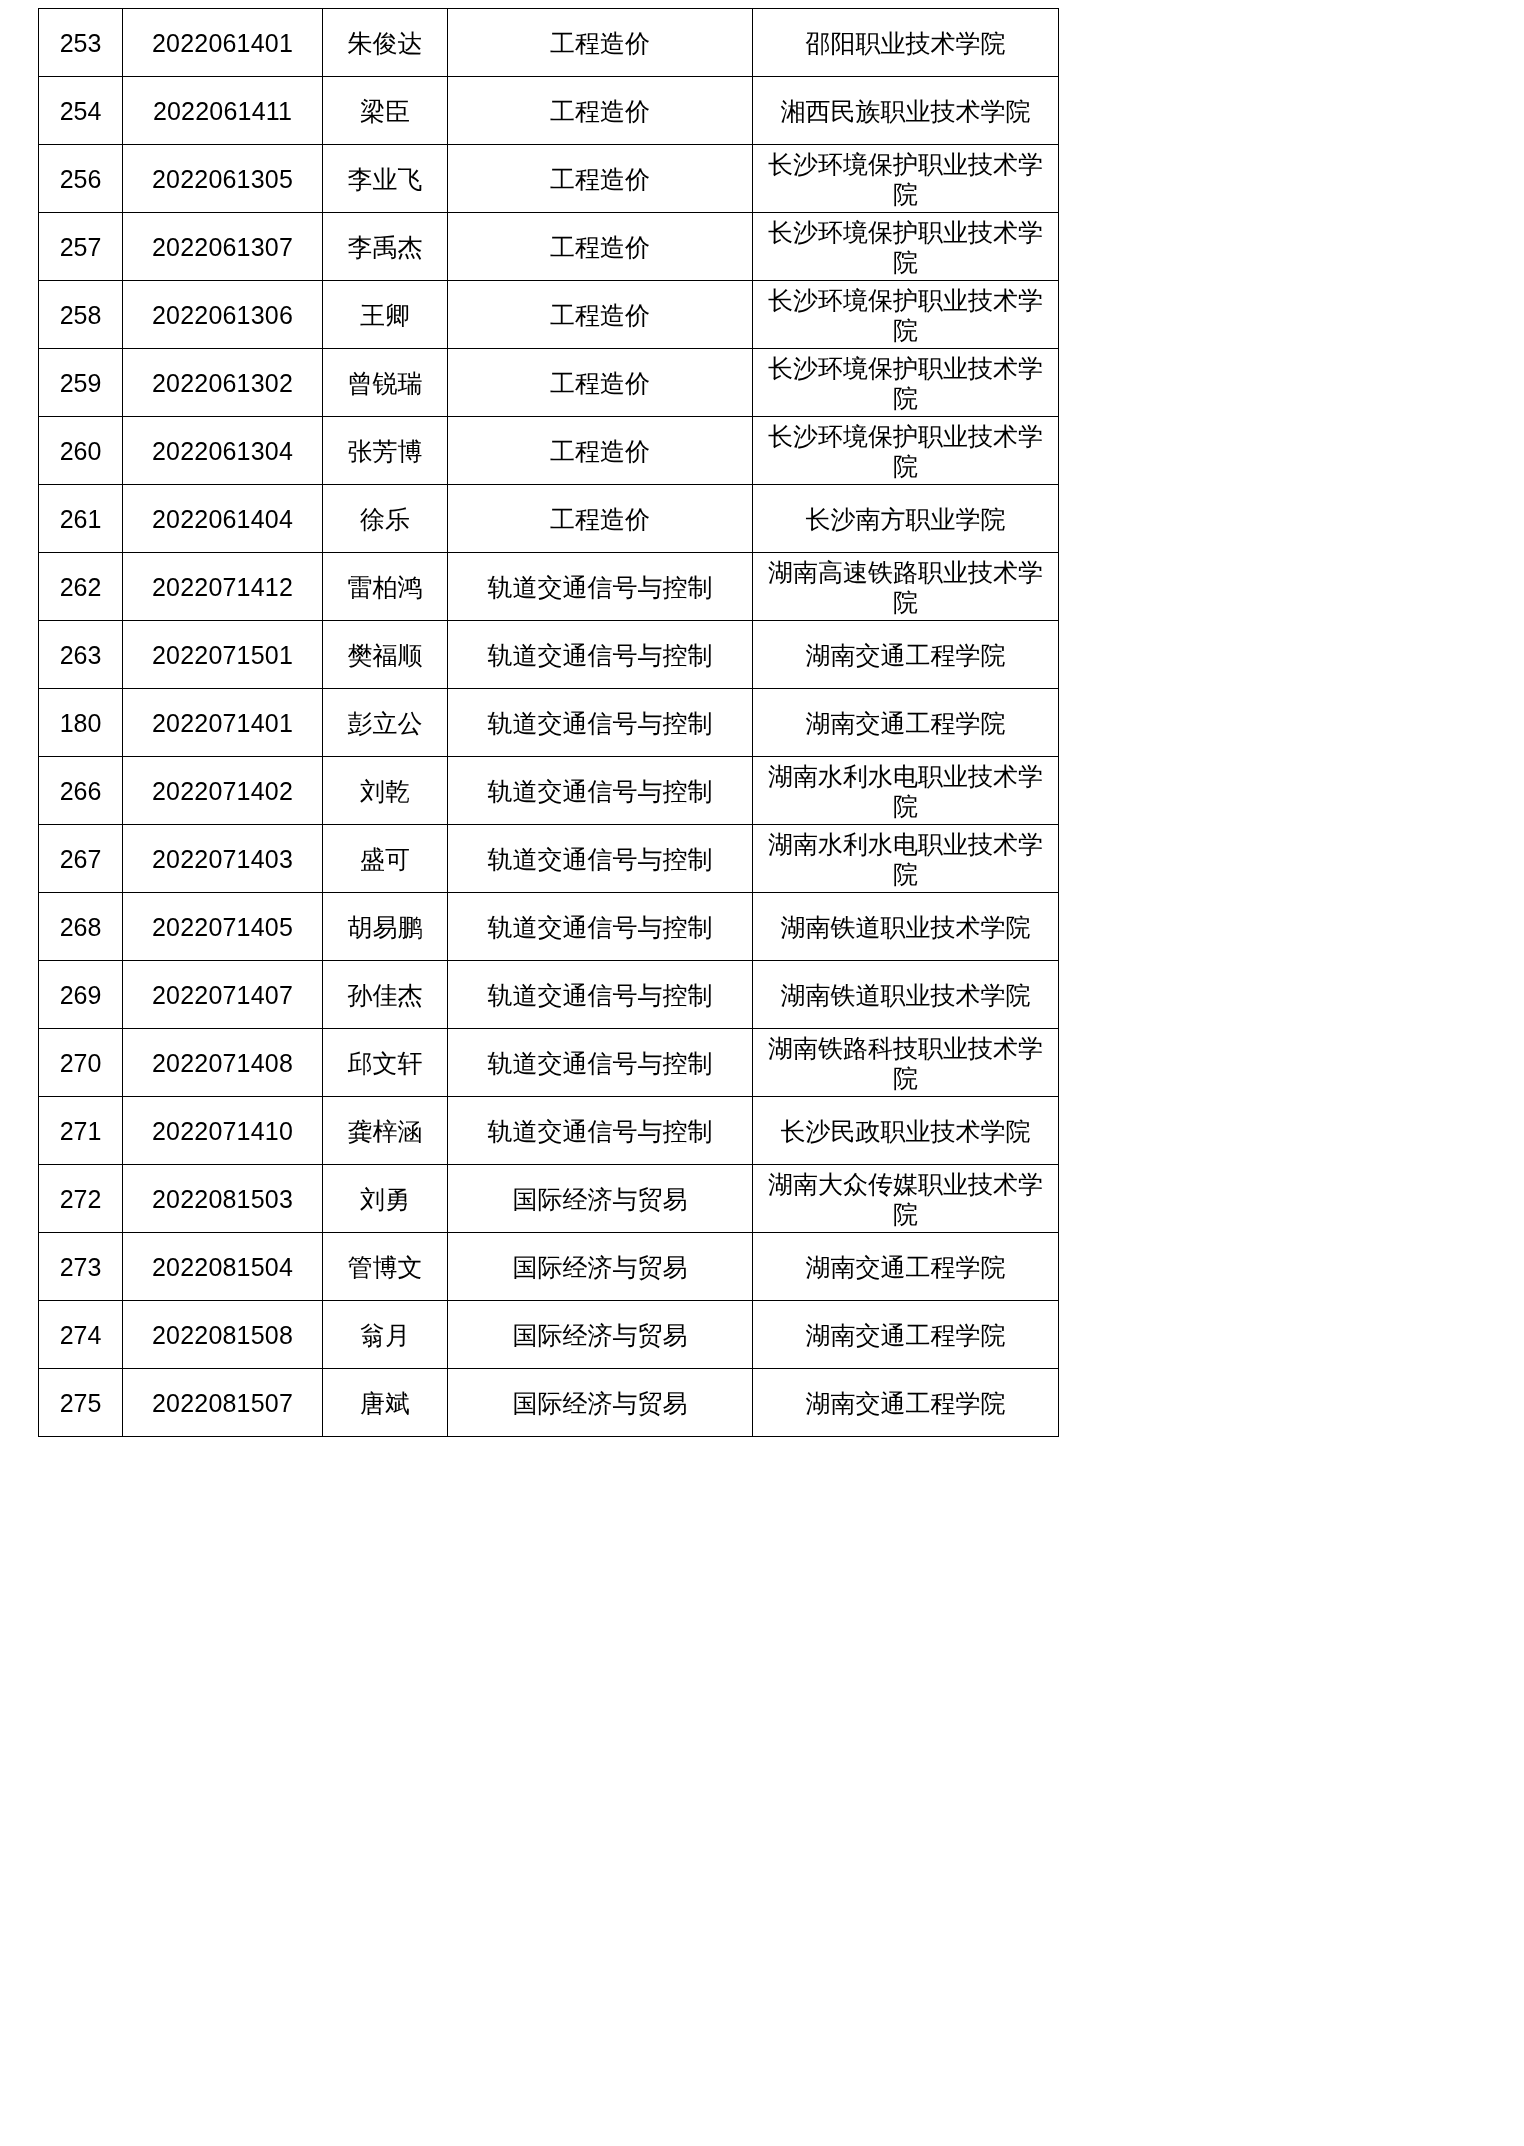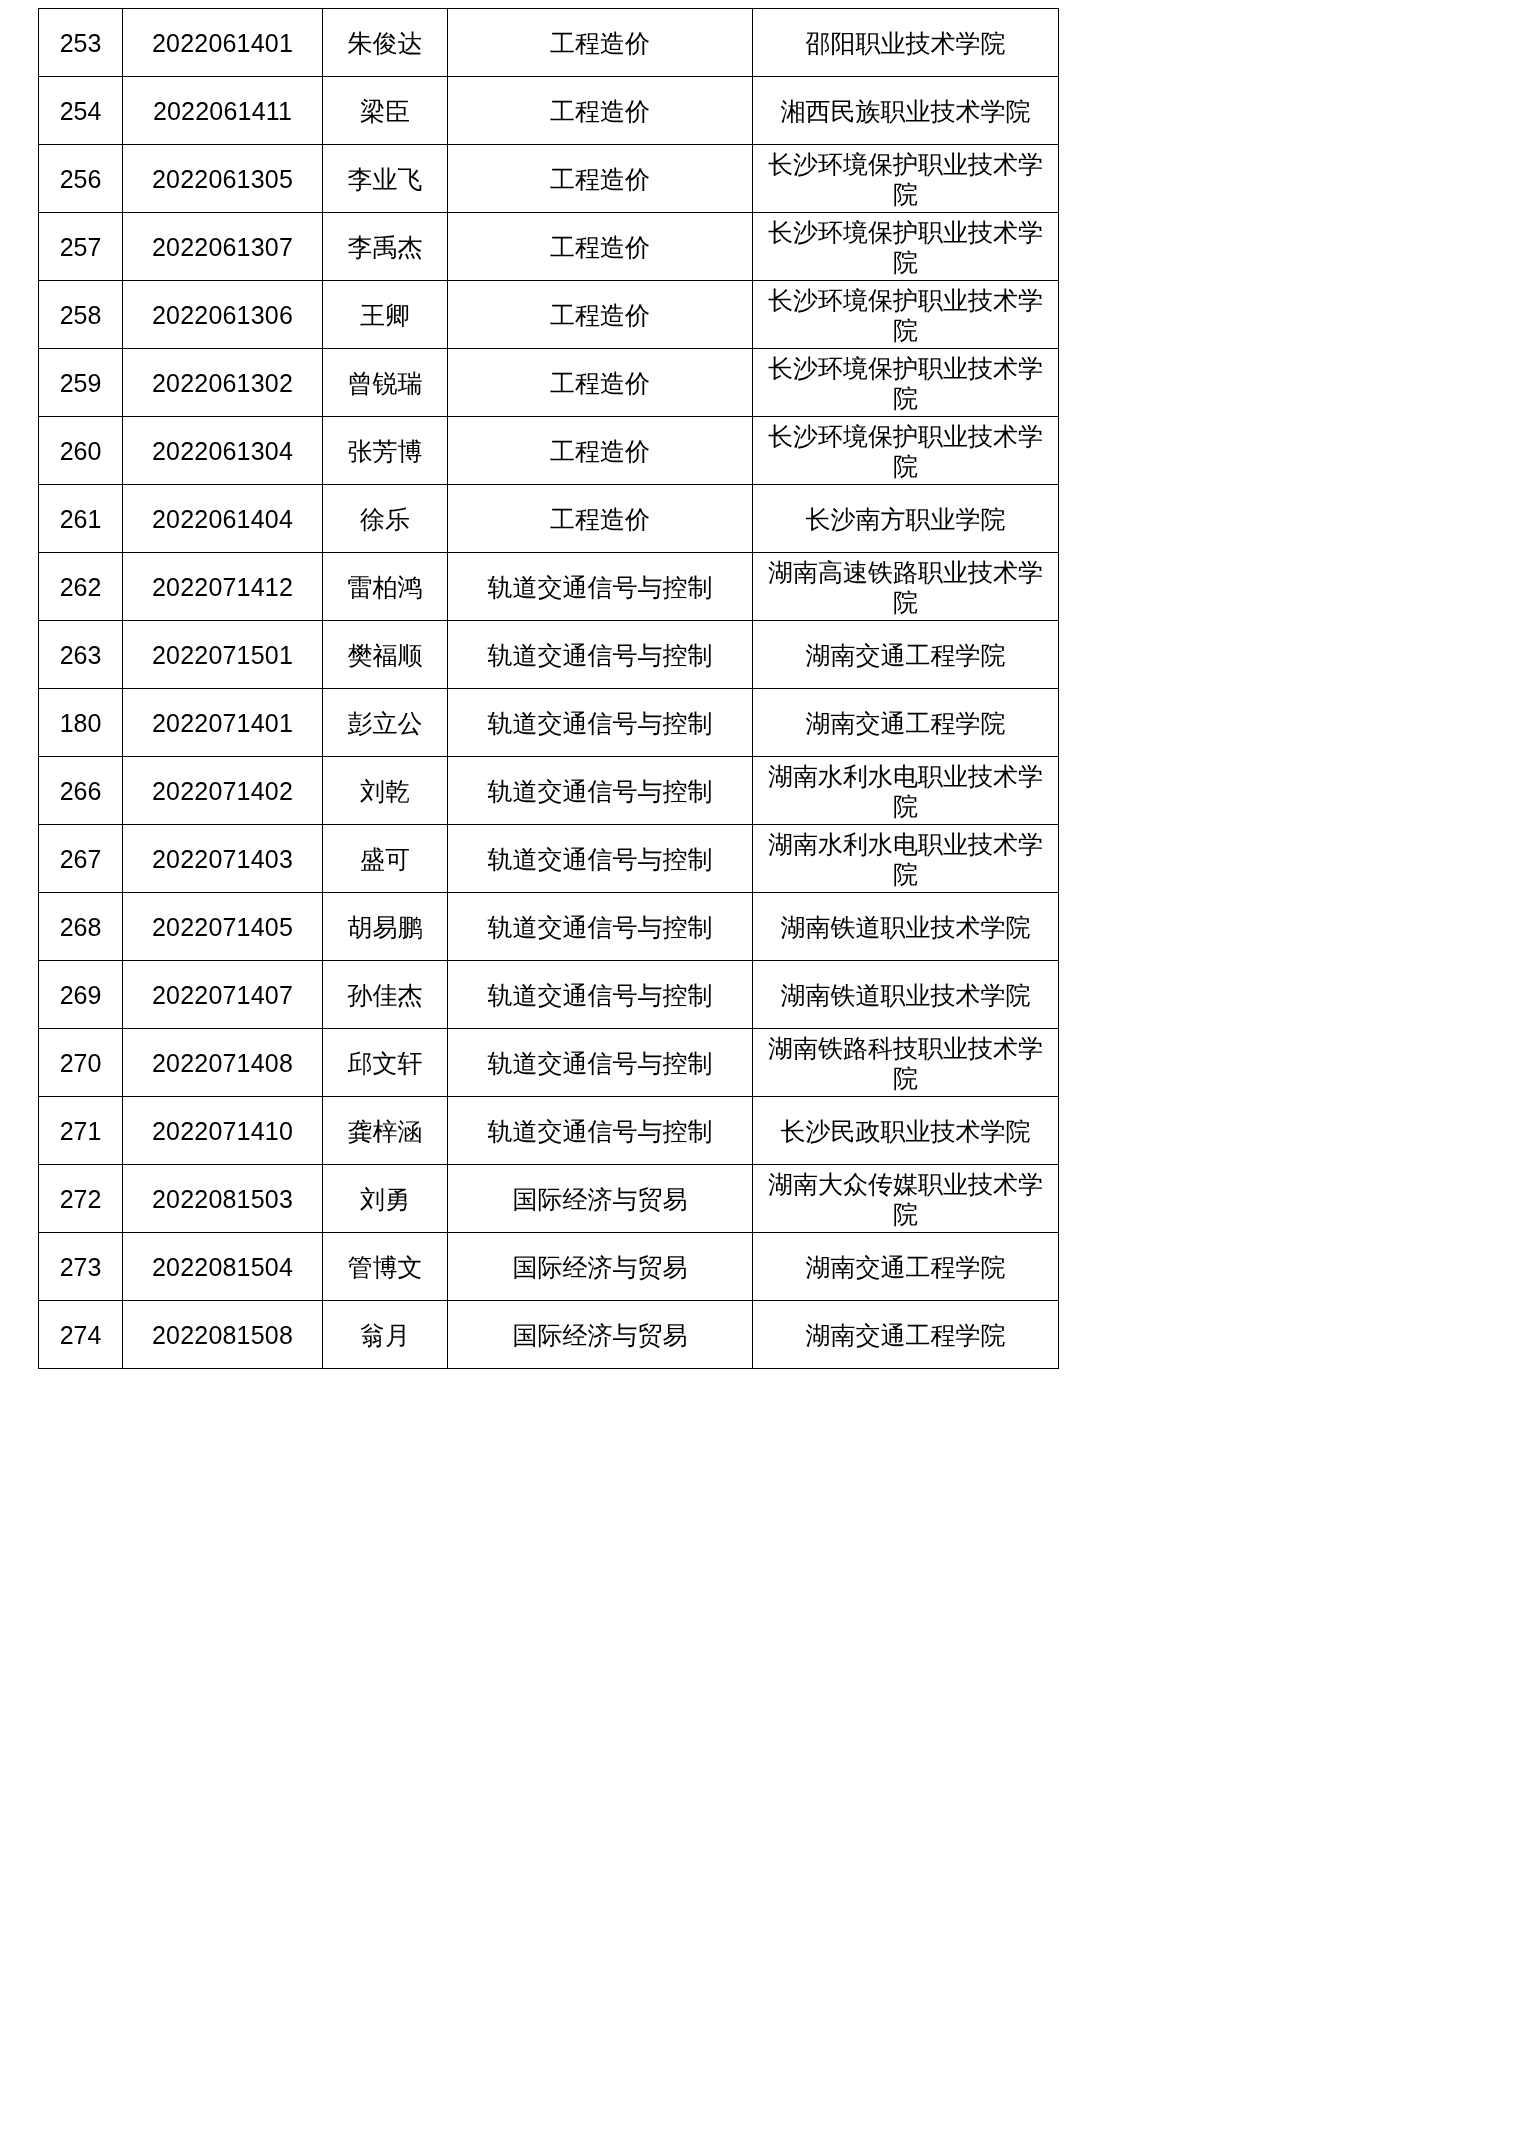--- a/index.html
+++ b/index.html
@@ -194,15 +194,22 @@
           <td class="major">国际经济与贸易</td>
           <td class="school">湖南交通工程学院</td>
         </tr>
         <tr>
           <td class="index">274</td>
           <td class="id">2022081508</td>
           <td class="name">翁月</td>
           <td class="major">国际经济与贸易</td>
           <td class="school">湖南交通工程学院</td>
         </tr>
+        <tr>
+          <td class="index">275</td>
+          <td class="id">2022081507</td>
+          <td class="name">唐斌</td>
+          <td class="major">国际经济与贸易</td>
+          <td class="school">湖南交通工程学院</td>
+        </tr>
       </tbody>
   </table>
 </div>
 
 </body></html>

